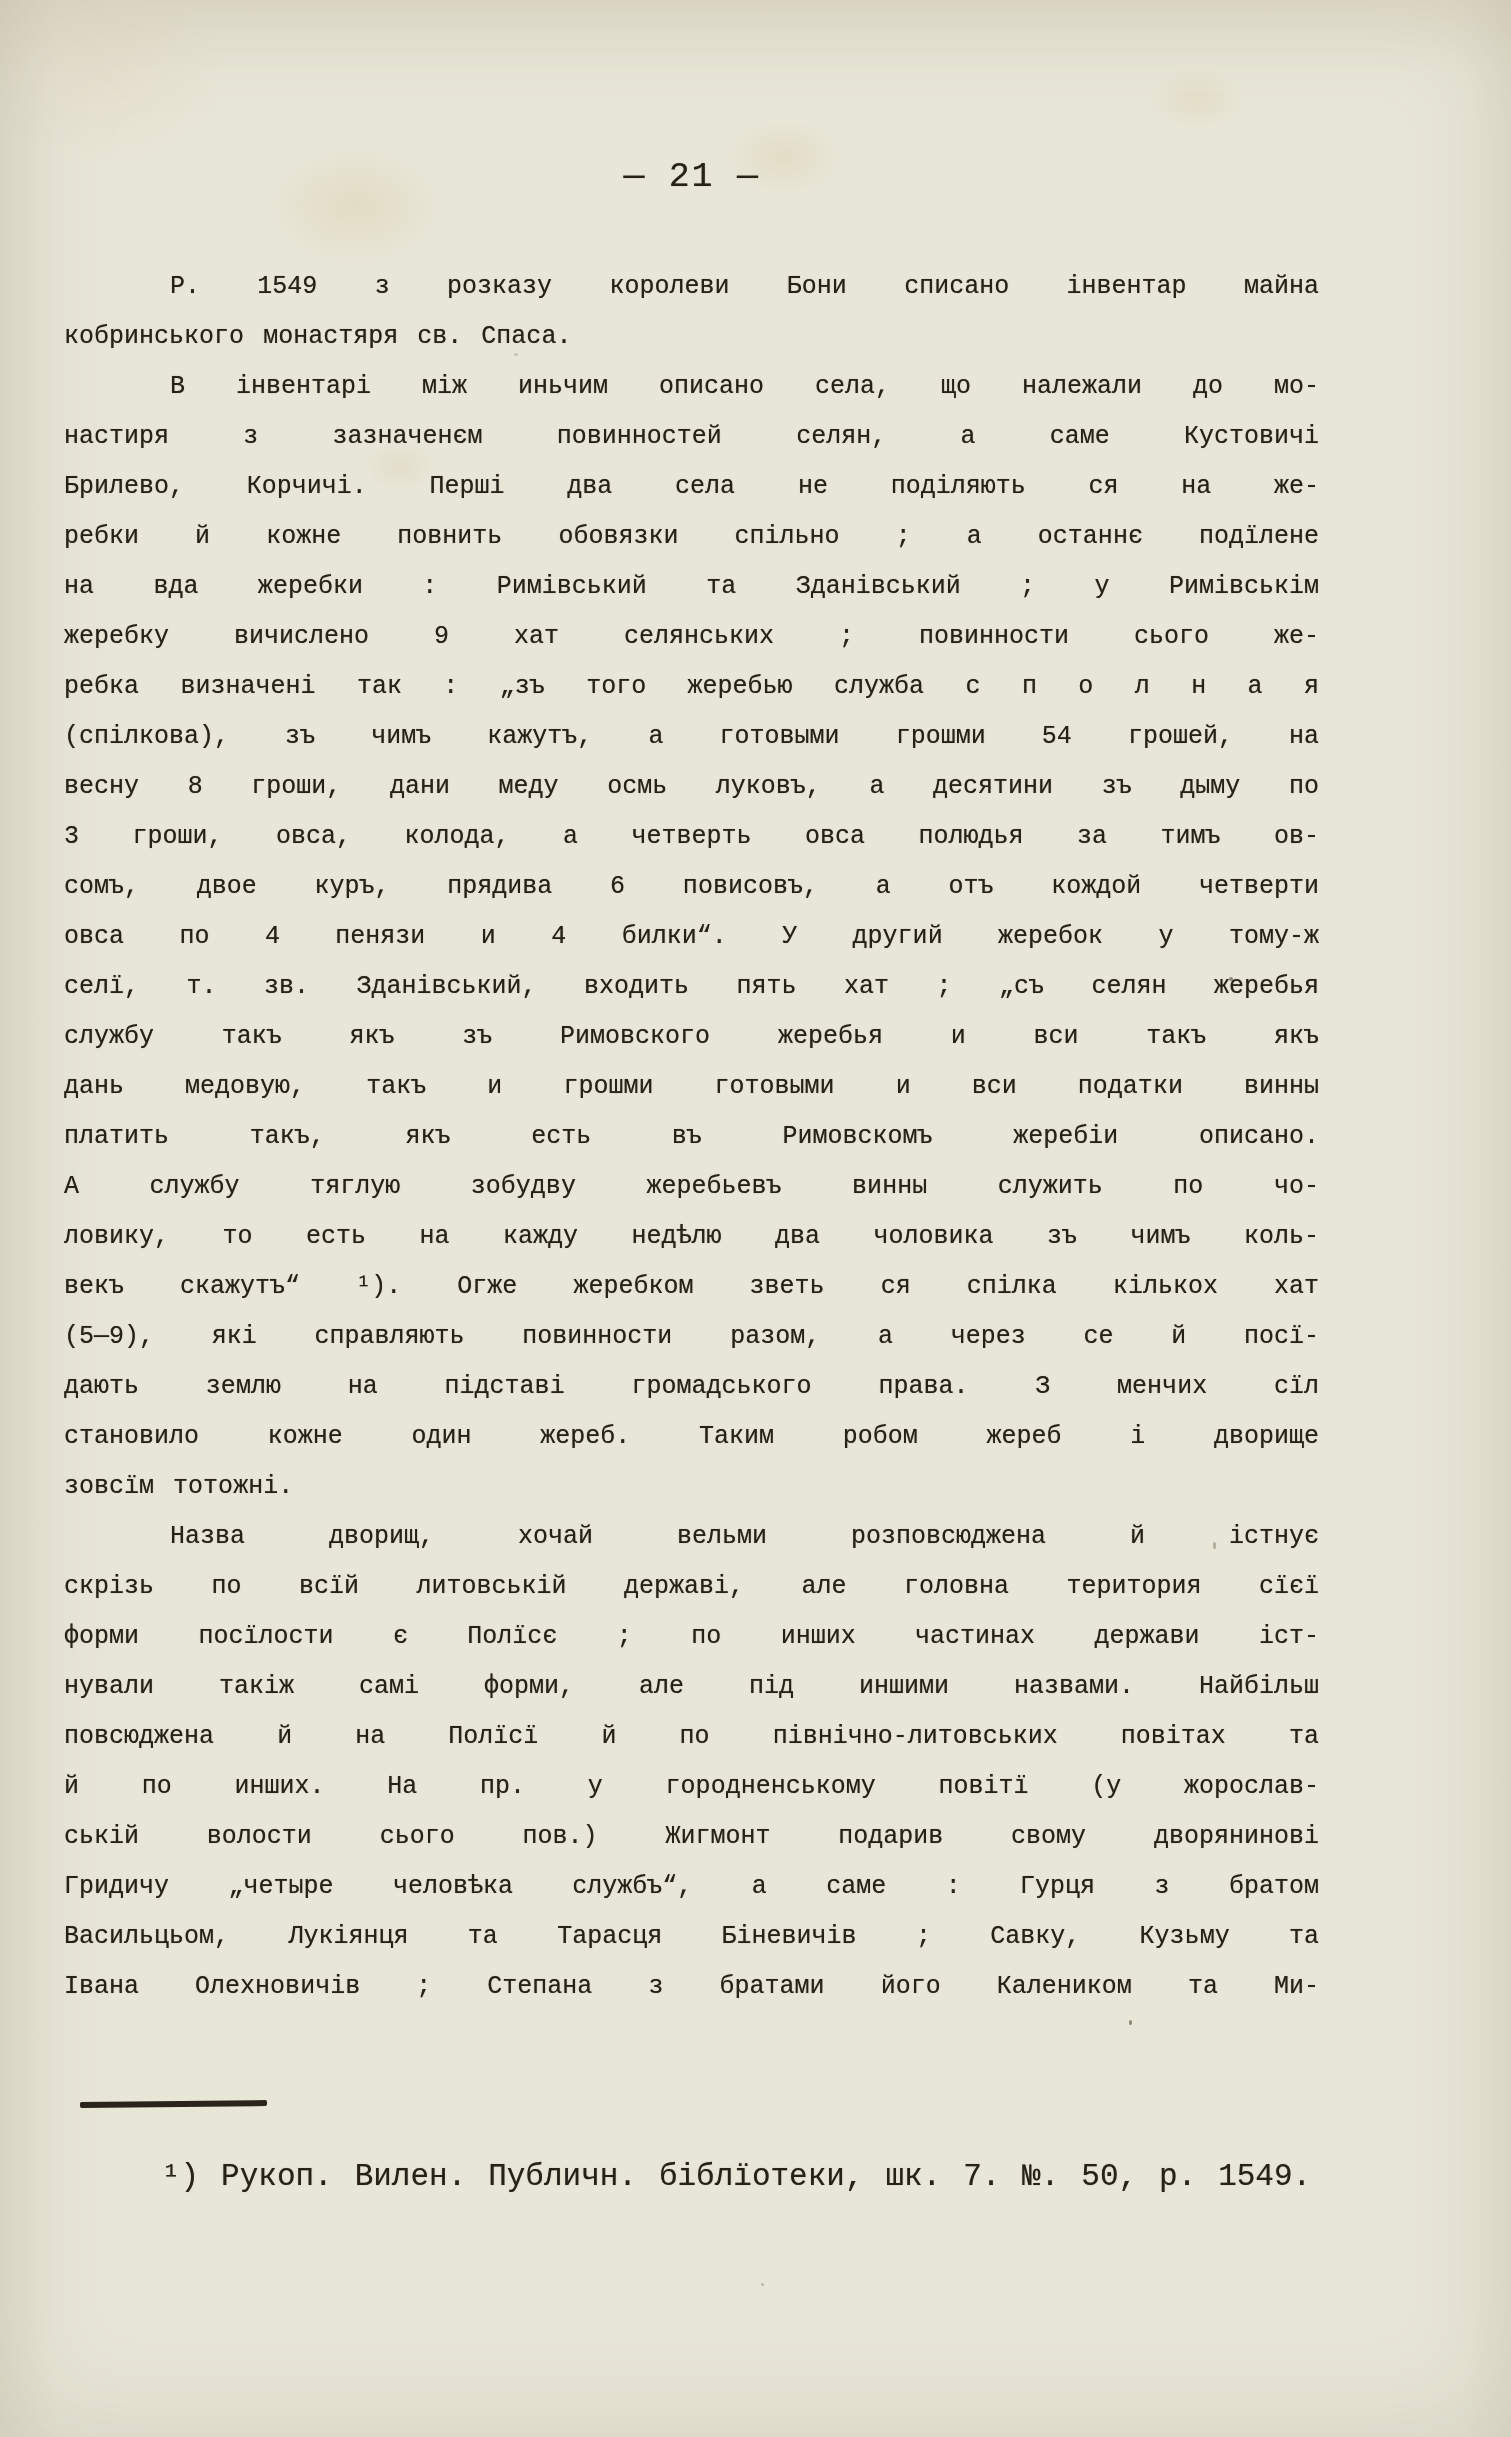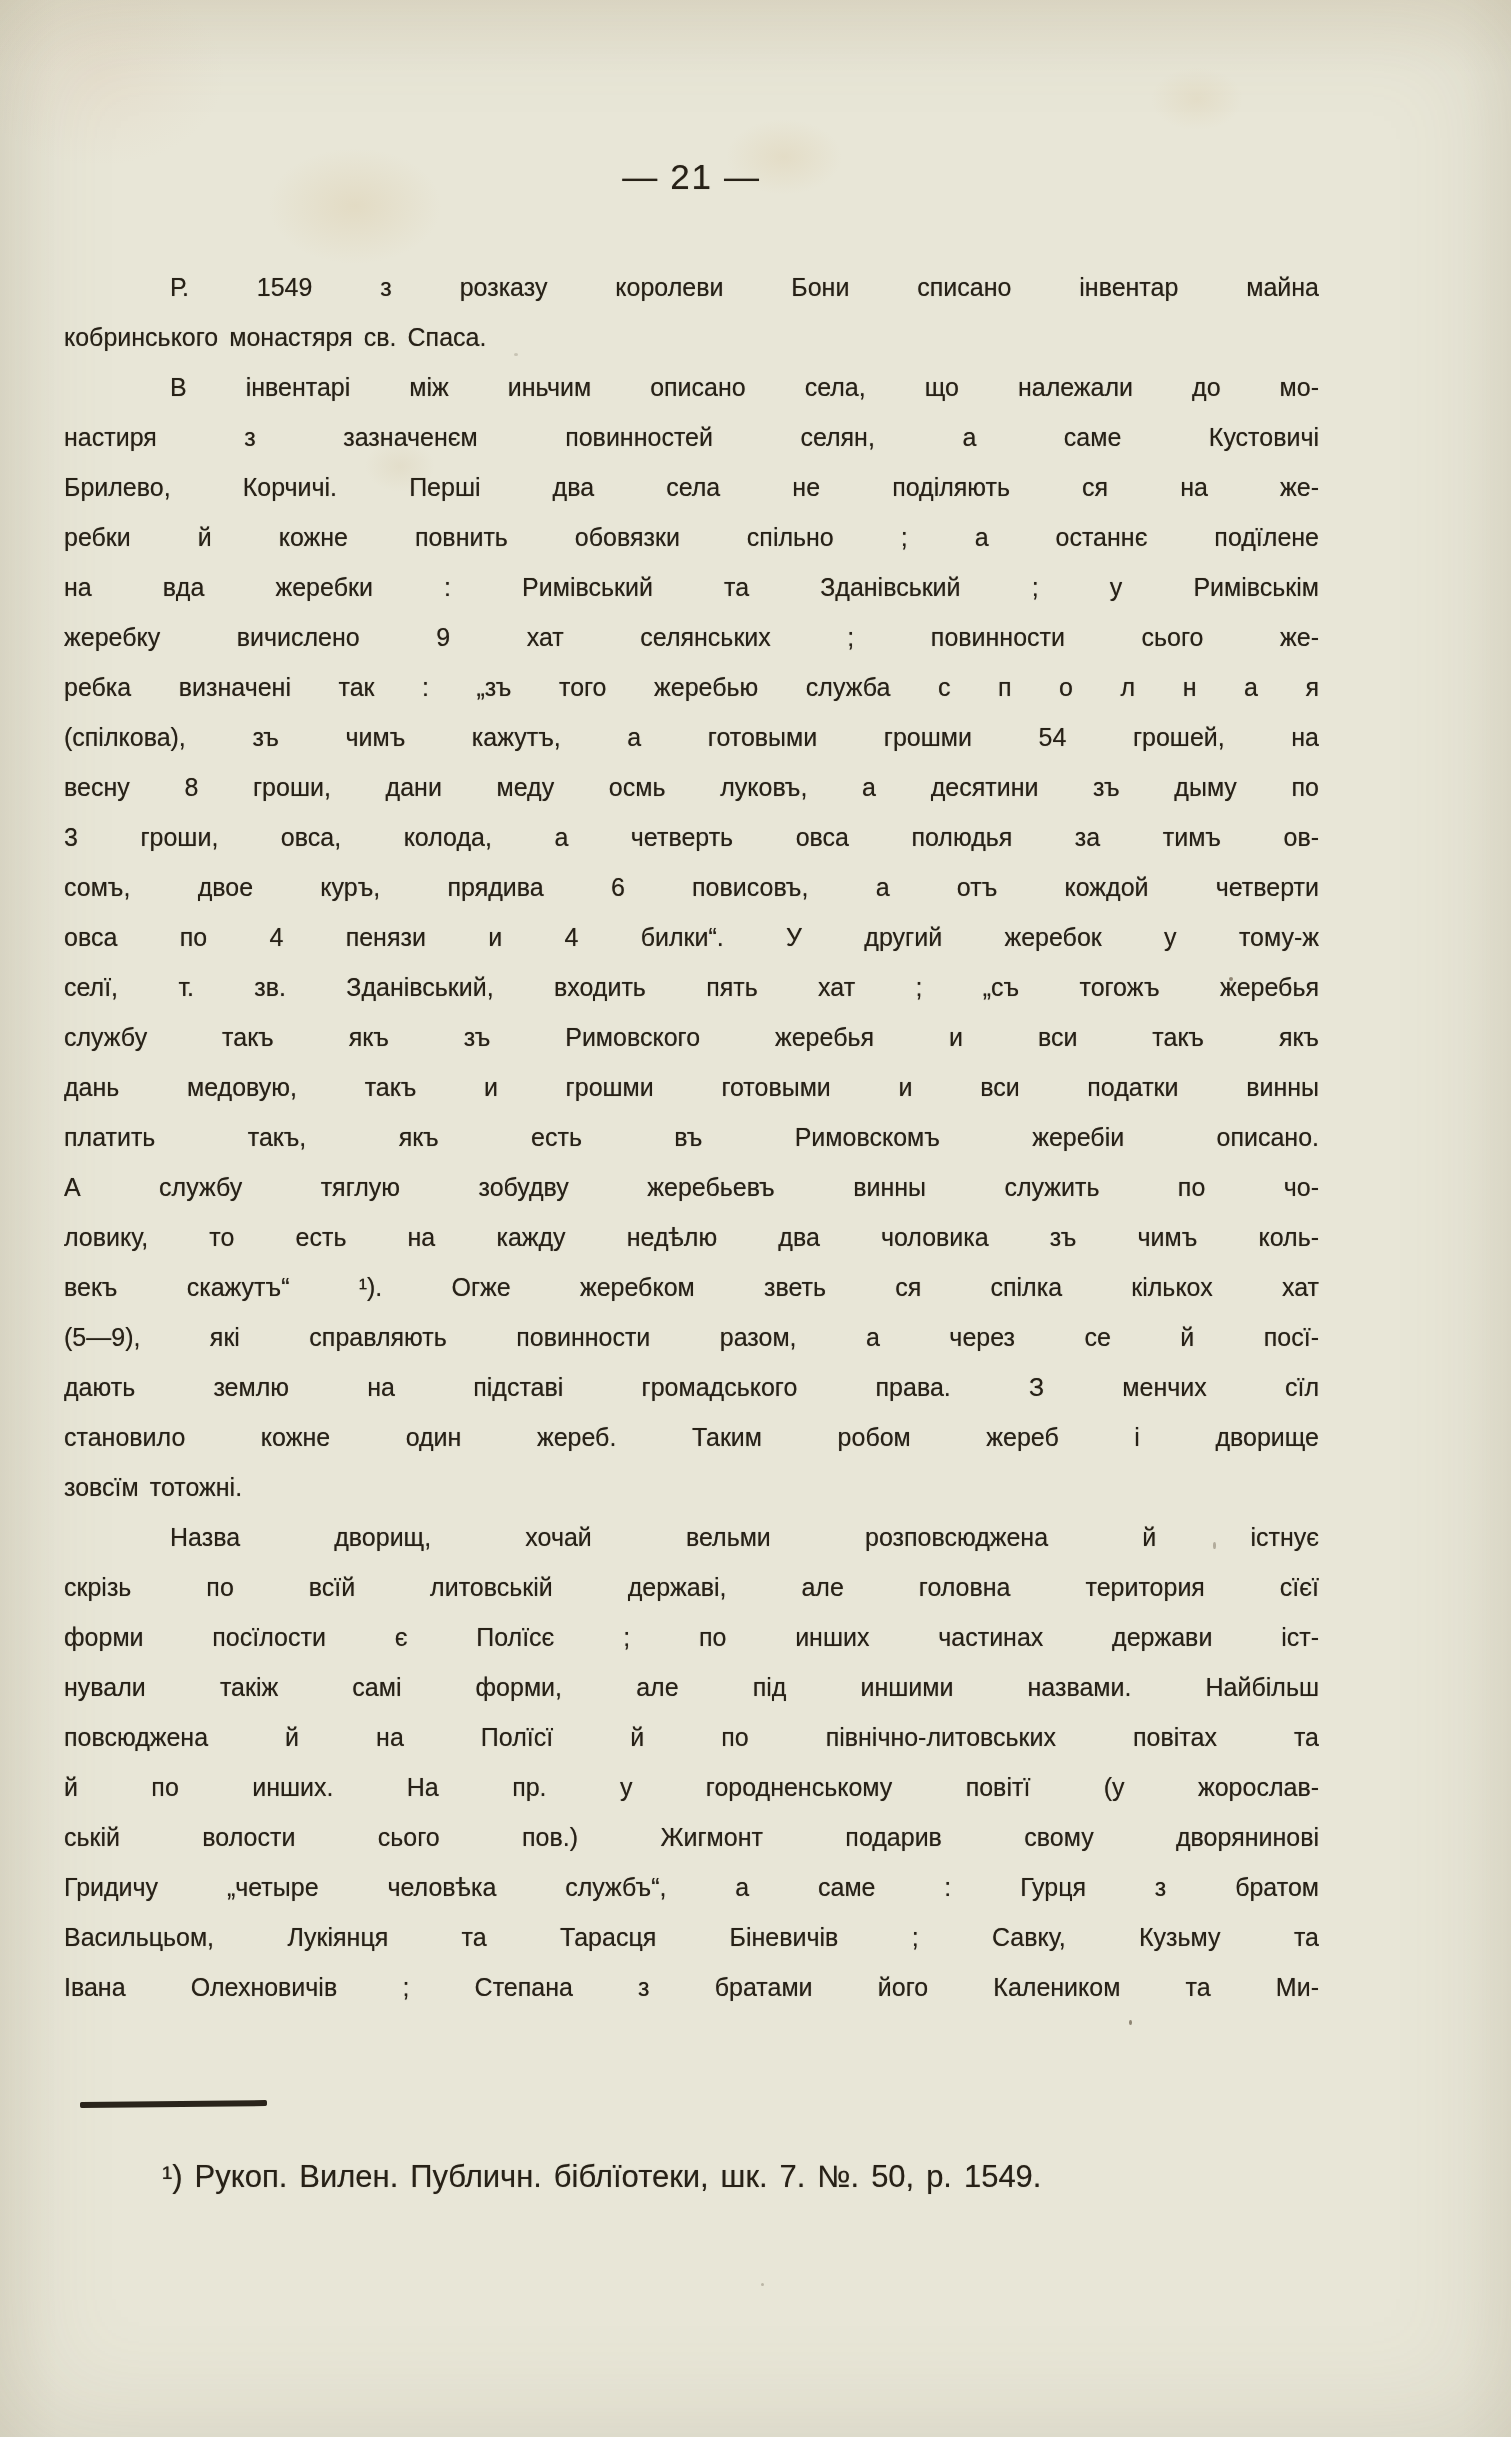--- a/index.html
+++ b/index.html
@@ -4,21 +4,21 @@
 <style>
   html, body { margin: 0; padding: 0; }
   body { width: 1512px; }
 
   .page {
     position: relative;
     width: 1512px;
     height: 2438px;
     overflow: hidden;
     color: #272117;
-    font-family: Liberation Sans, sans-serif;
+    font-family: Liberation Mono, monospace;
     background-color: #e8e6d7;
     background-image:
       radial-gradient(ellipse 124px 83px at 355px 206px, rgba(198,162,98,0.16), rgba(198,162,98,0) 70%),
       radial-gradient(ellipse 83px 54px  at 784px 157px, rgba(198,162,98,0.14), rgba(198,162,98,0) 70%),
       radial-gradient(ellipse 66px 45px   at 1197px 99px, rgba(198,162,98,0.12), rgba(198,162,98,0) 70%),
       radial-gradient(ellipse 50px 37px   at 400px 466px, rgba(180,148,92,0.10), rgba(180,148,92,0) 70%),
       radial-gradient(ellipse 182px 132px at 99px 74px,  rgba(210,160,130,0.10), rgba(210,160,130,0) 70%),
       linear-gradient(180deg, rgba(190,165,120,0.10), rgba(190,165,120,0) 74px),
       linear-gradient(90deg,  rgba(150,140,105,0.08), rgba(150,140,105,0) 58px),
       linear-gradient(270deg, rgba(150,140,105,0.06), rgba(150,140,105,0) 50px);
@@ -107,21 +107,21 @@
       <div class="line">Брилево, Корчичі. Перші два села не поділяють ся на же-</div>
       <div class="line">ребки й кожне повнить обовязки спільно ; а останнє подїлене</div>
       <div class="line">на вда жеребки : Римівський та Зданівський ; у Римівськім</div>
       <div class="line">жеребку вичислено 9 хат селянських ; повинности сього же-</div>
       <div class="line">ребка визначені так : „зъ того жеребью служба с п о л н а я</div>
       <div class="line">(спілкова), зъ чимъ кажутъ, а готовыми грошми 54 грошей, на</div>
       <div class="line">весну 8 гроши, дани меду осмь луковъ, а десятини зъ дыму по</div>
       <div class="line">3 гроши, овса, колода, а четверть овса полюдья за тимъ ов-</div>
       <div class="line">сомъ, двое куръ, прядива 6 повисовъ, а отъ кождой четверти</div>
       <div class="line">овса по 4 пенязи и 4 билки“. У другий жеребок у тому-ж</div>
-      <div class="line">селї, т. зв. Зданівський, входить пять хат ; „съ тогожъ жеребья</div>
+      <div class="line">селї, т. зв. Зданівський, входить пять хат ; „съ селян жеребья</div>
       <div class="line">службу такъ якъ зъ Римовского жеребья и вси такъ якъ</div>
       <div class="line">дань медовую, такъ и грошми готовыми и вси податки винны</div>
       <div class="line">платить такъ, якъ есть въ Римовскомъ жеребіи описано.</div>
       <div class="line">А службу тяглую зобудву жеребьевъ винны служить по чо-</div>
       <div class="line">ловику, то есть на кажду недѣлю два чоловика зъ чимъ коль-</div>
       <div class="line">векъ скажутъ“ ¹). Огже жеребком зветь ся спілка кількох хат</div>
       <div class="line">(5—9), які справляють повинности разом, а через се й посї-</div>
       <div class="line">дають землю на підставі громадського права. З менчих сїл</div>
       <div class="line">становило кожне один жереб. Таким робом жереб і дворище</div>
       <div class="line para-end">зовсїм тотожні.</div>

